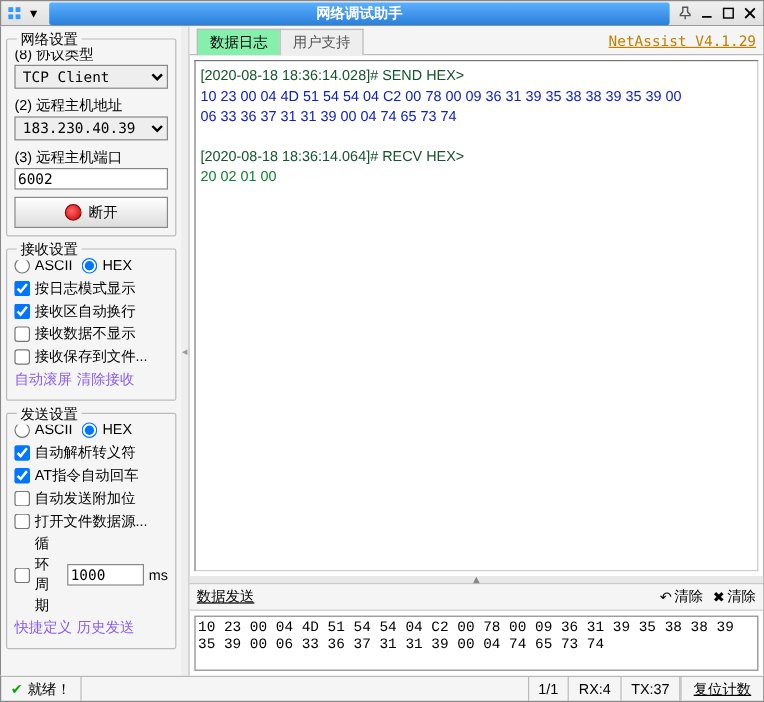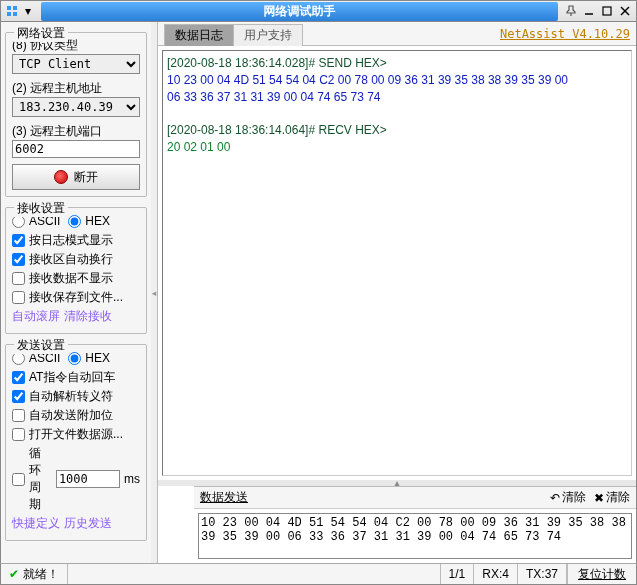--- a/index.html
+++ b/index.html
@@ -17,28 +17,28 @@
 .label { color:#000; }
 select, input[type=text] { border:1px solid #888; background:#fff; font-size:12px; padding:1px 2px; width:100%; font-family: monospace; }
 .readonly { background:#eee; }
 .btn-disconnect { width:100%; height:26px; border:1px solid #888; background:linear-gradient(#fefefe,#ddd); cursor:pointer; display:flex; align-items:center; justify-content:center; gap:6px; margin-top:6px; }
 .red-dot { width:14px; height:14px; border:1px solid #800; border-radius:50%; background: radial-gradient(circle at 40% 40%, #f66, #c00); }
 .radio-row { display:flex; gap:8px; align-items:center; }
 .chk-row { display:flex; align-items:center; gap:4px; margin:2px 0; }
 .link { color:#8b5cf6; cursor:pointer; }
 .content { flex:1; display:flex; flex-direction:column; border-left:1px solid #bbb; background:#fff; }
 .tabs-row { display:flex; align-items:center; height:24px; border-bottom:1px solid #bbb; background:#f5f5f5; padding:0 6px; }
-.tab { padding:2px 10px; border:1px solid #bbb; border-bottom:none; background:#a3a3a3; margin-right:-1px; position:relative; top:1px; cursor:pointer; }
+.tab { padding:2px 10px; border:1px solid #bbb; border-bottom:none; background:#86efac; margin-right:-1px; position:relative; top:1px; cursor:pointer; }
 .tab.inactive { background:#eee; color:#555; }
 .version { margin-left:auto; color:#c08000; text-decoration:underline; font-family: monospace; }
 .log-area { flex:1; background:#fff; border:1px inset #ccc; margin:4px; padding:4px; font-family: "Courier New", monospace; font-size:12px; overflow:auto; line-height:1.4; position:relative; }
 .log-ts { color:#14532d; }
 .log-send { color:#1020c0; }
 .log-recv { color:#108030; }
-.send-panel { border-top:1px solid #bbb;margin-left:36px; }
+.send-panel { border-top:1px solid #bbb; }
 .send-header { display:flex; align-items:center; height:22px; padding:0 6px; background:#f5f5f5; border-bottom:1px solid #ccc; }
 .send-header .title { text-decoration:underline; }
 .send-header .btns { margin-left:auto; display:flex; gap:8px; }
 .send-body { display:flex; padding:4px; gap:4px; }
 .send-text { flex:1; height:46px; border:1px solid #888; font-family:"Courier New",monospace; font-size:12px; padding:2px; resize:none; }
 .send-btn { width:60px; border:1px solid #6a6; background:linear-gradient(#eaffea,#cfe); color:#060; cursor:pointer; }
 .splitter-h { height:6px; background:#e8e8e8; cursor:row-resize; display:flex; align-items:center; justify-content:center; }
 .statusbar { height:22px; border:1px solid #888; border-top:1px solid #aaa; background:#f5f5f5; display:flex; align-items:center; font-size:12px; }
 .statusbar .cell { border-right:1px solid #bbb; padding:0 8px; height:100%; display:flex; align-items:center; }
 .statusbar .cell.grow { flex:1; }
@@ -152,25 +152,25 @@
             <input type="radio" name="sendfmt" style=""> 
             <span>ASCII</span>
           </label>
         <label class="row">
             <input type="radio" name="sendfmt" checked="" style=""> 
             <span>HEX</span>
           </label>
       </div>
       <label class="chk-row">
           <input type="checkbox" checked="" style=""> 
+          <span>自动解析转义符</span>
+        </label>
+      <label class="chk-row">
+          <input type="checkbox" checked="" style=""> 
           <span>AT指令自动回车</span>
-        </label>
-      <label class="chk-row">
-          <input type="checkbox" checked="" style=""> 
-          <span>自动解析转义符</span>
         </label>
       <label class="chk-row">
           <input type="checkbox" style=""> 
           <span>自动发送附加位</span>
         </label>
       <label class="chk-row">
           <input type="checkbox" style=""> 
           <span>打开文件数据源...</span>
         </label>
       <div class="chk-row">
@@ -187,21 +187,21 @@
   </div>
 
   <div class="splitter-v">
       <span>◂</span>
     </div>
 
   <div class="content">
     <div class="tabs-row">
       <div class="tab">数据日志</div>
       <div class="tab inactive">用户支持</div>
-      <a class="version">NetAssist V4.10.29</a>
+      <a class="version">NetAssist V4.1.29</a>
     </div>
     <div class="log-area">
       <div><span class="log-ts">[2020-08-18 18:36:14.028]# SEND HEX&gt;</span></div>
       <div class="log-send">10 23 00 04 4D 51 54 54 04 C2 00 78 00 09 36 31 39 35 38 38 39 35 39 00</div>
       <div class="log-send">06 33 36 37 31 31 39 00 04 74 65 73 74</div>
       <br>
       <div><span class="log-ts">[2020-08-18 18:36:14.064]# RECV HEX&gt;</span></div>
       <div class="log-recv">20 02 01 00</div>
     </div>
 

